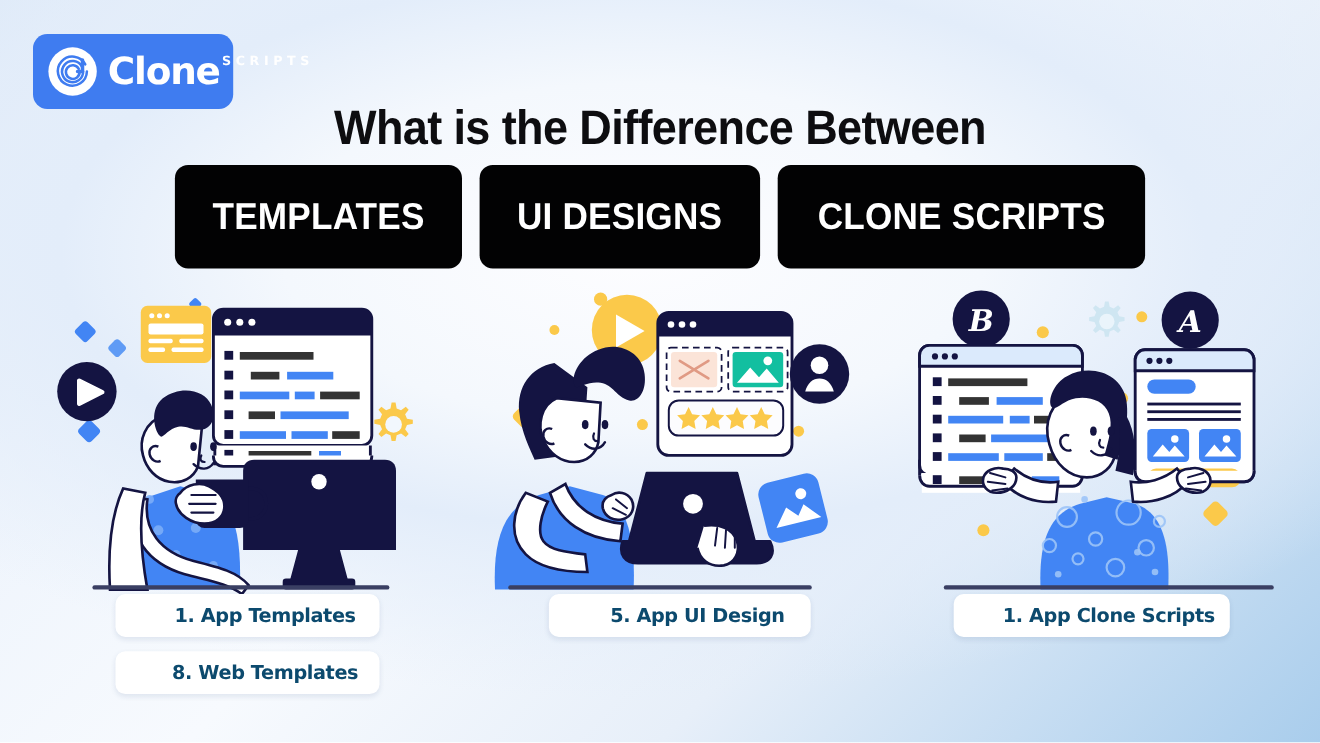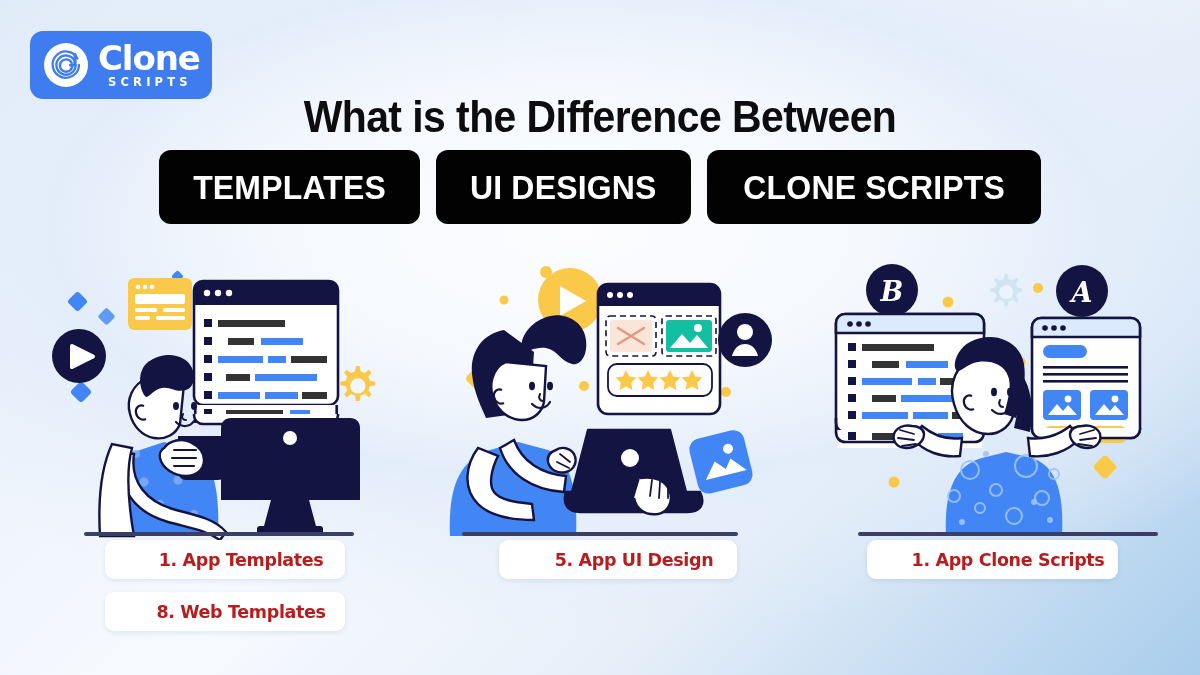--- a/index.html
+++ b/index.html
@@ -19,21 +19,21 @@
   
   #logo {
     position: absolute; left: 30px; top: 31px;
     width: 182px; height: 68px;
     background: #3f7cf0;
     border-radius: 13px;
     display: flex; align-items: center; gap: 9px;
     padding-left: 13px;
   }
   #logo .mark { width: 46px; height: 46px; flex: 0 0 auto; }
-  #logo .wordmark { display: flex; flex-direction: column; line-height: 1; align-items: center; }
+  #logo .wordmark { display: flex; flex-direction: row; line-height: 1; }
   #logo .word {
     color: #fff; font-size: 34px; font-weight: 700;
     letter-spacing: -1.1px; font-family: "DejaVu Sans", sans-serif;
   }
   #logo .sub {
     color: #fff; font-size: 11.5px; font-weight: 700;
     letter-spacing: 4.2px; margin-top: 2px; margin-left: 2px;
     font-family: "DejaVu Sans", sans-serif;
   }
   
@@ -45,21 +45,21 @@
     letter-spacing: -0.6px;
     transform: scaleX(0.93); transform-origin: 50% 50%;
   }
   #pill-row {
     position: absolute; left: 0; top: 150px; width: 1200px;
     display: flex; justify-content: center; gap: 16px;
   }
   .pill {
     background: #020203; color: #fff;
     border-radius: 12px;
-    height: 74px;
+    height: 94px;
     display: flex; align-items: center; justify-content: flex-end;
     padding: 0 28px;
     font-size: 34px; font-weight: 700;
     letter-spacing: 0.2px;
     font-family: "Liberation Sans Narrow", "Liberation Sans", sans-serif;
   }
   .pill span { display: block; transform: scaleX(0.94); }
   
   .panel { position: absolute; top: 258px; width: 360px; height: 290px; }
   #panel-0 { left: 48px; }
@@ -71,21 +71,21 @@
   #caps-0 { left: 45px; }
   #caps-1 { left: 438px; }
   #caps-2 { left: 812px; }
   .cap-card {
     background: #fff;
     border-radius: 9px;
     height: 39px;
     margin: 0 auto 13px auto;
     display: flex; align-items: center; justify-content: center;
     box-shadow: 0 2px 5px rgba(40,70,120,0.10);
-    font-size: 17.5px; font-weight: 700; color: #b91c1c;
+    font-size: 17.5px; font-weight: 700; color: #0c4a6e;
     letter-spacing: -0.35px;
     font-family: "DejaVu Sans", sans-serif;
     white-space: nowrap;
     padding-left: 32px;
   }
   #caps-0 .cap-card { width: 240px; }
   #caps-1 .cap-card { width: 238px; }
   #caps-2 .cap-card { width: 251px; }
 </style>
 </head>

